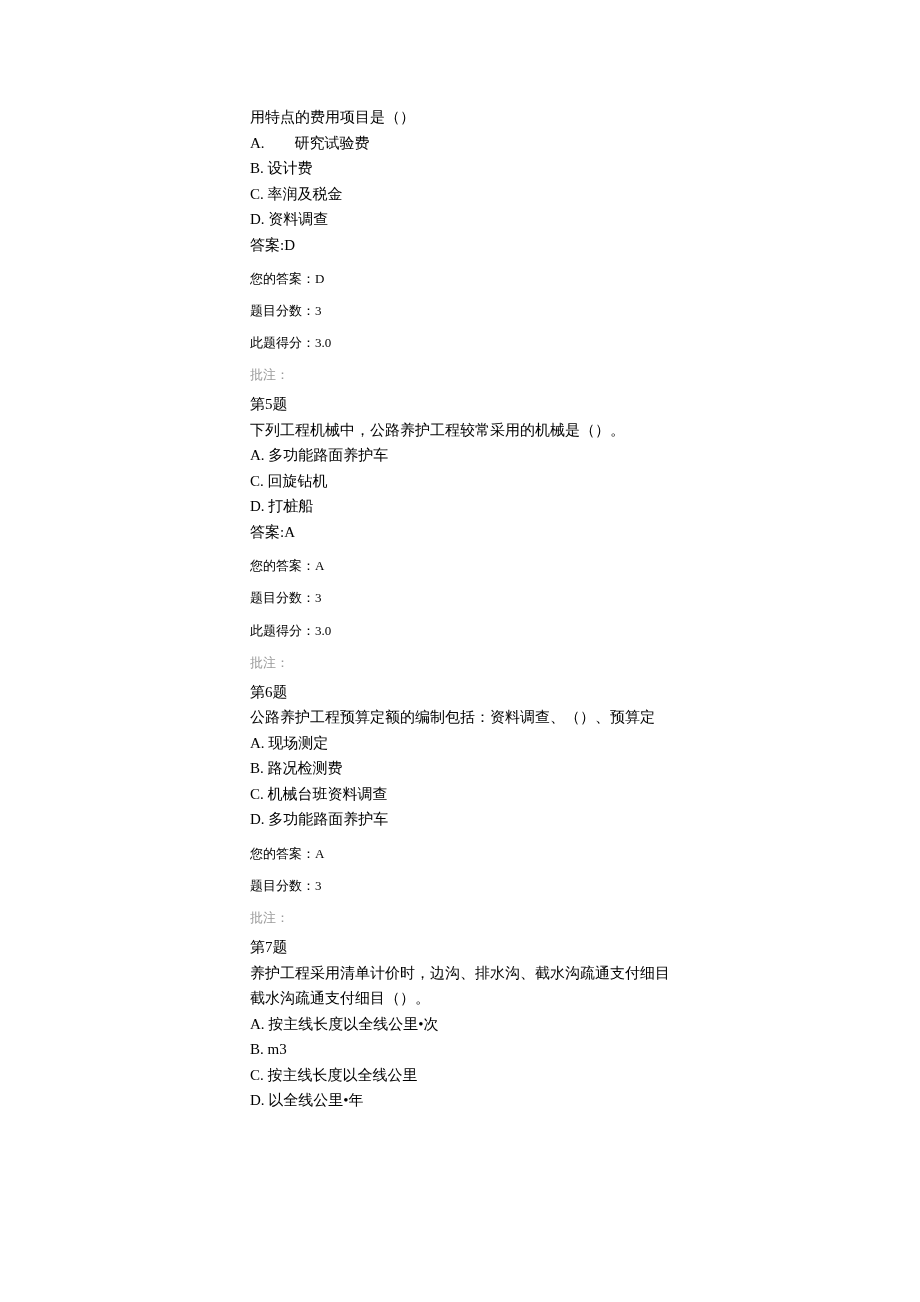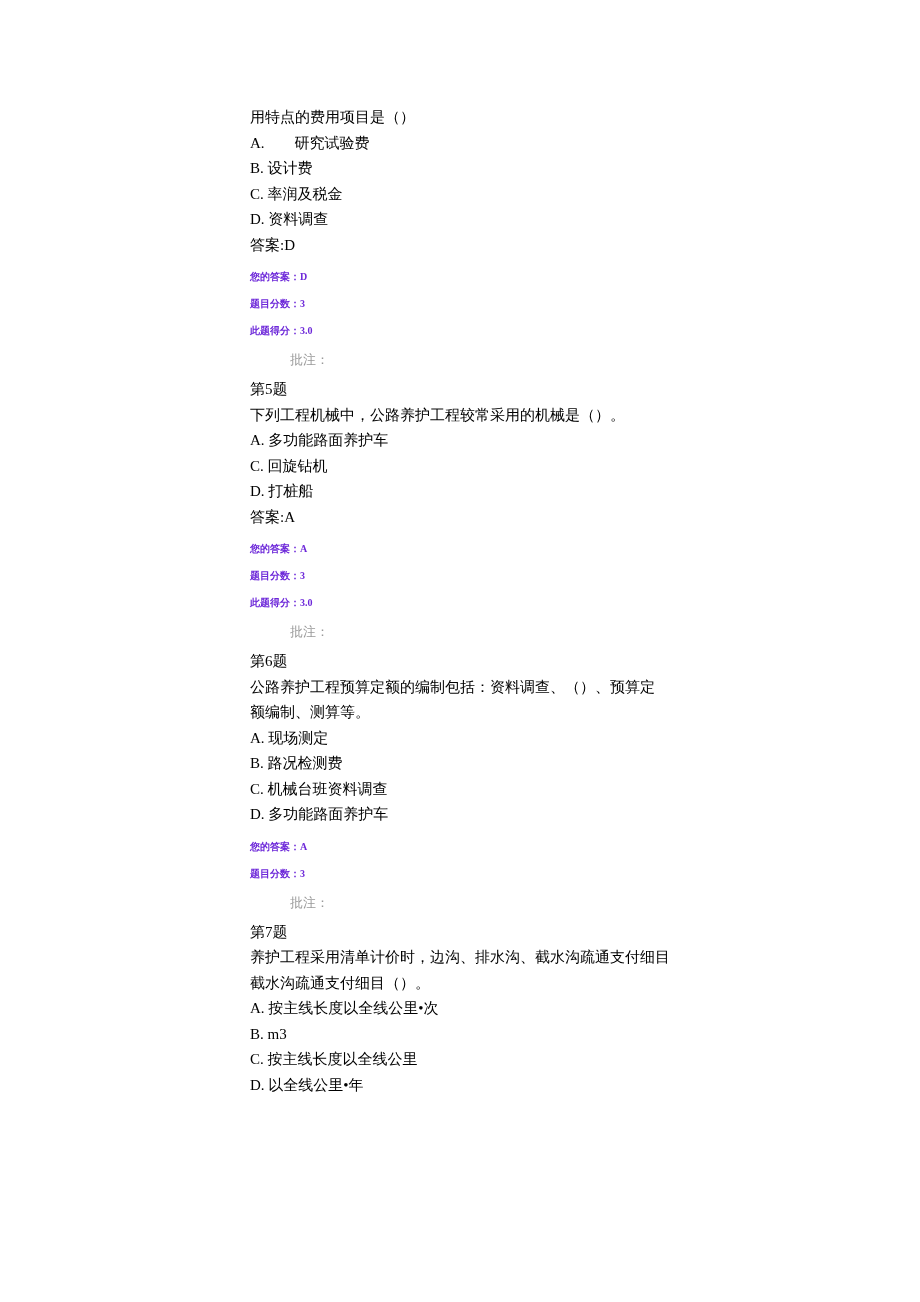--- a/index.html
+++ b/index.html
@@ -14,32 +14,30 @@
   .page {
     width: 920px;
     min-height: 1302px;
     padding: 105px 250px 60px 250px;
     box-sizing: border-box;
   }
   .line {
     margin: 0;
   }
   .meta {
-    color: #6d28d9;
-    font-size: 10px;
+    color: #000000;
+    font-size: 13px;
     margin-top: 10px;
     margin-bottom: 10px;
-    font-weight: bold;
   }
   .meta-tight {
     color: #999;
     font-size: 13px;
     margin-top: 6px;
     margin-bottom: 6px;
-    margin-left: 40px;
   }
   .q-block {
     margin-bottom: 2px;
   }
 </style>
 </head>
 <body>
 
 <div class="page">
 
@@ -65,21 +63,20 @@
     <p class="line">答案:A</p>
     <p class="meta">您的答案：A</p>
     <p class="meta">题目分数：3</p>
     <p class="meta">此题得分：3.0</p>
     <p class="meta-tight">批注：</p>
   </div>
 
   <div class="q-block">
     <p class="line">第6题</p>
     <p class="line">公路养护工程预算定额的编制包括：资料调查、（）、预算定</p>
-    <p class="line">额编制、测算等。</p>
     <p class="line">A. 现场测定</p>
     <p class="line">B. 路况检测费</p>
     <p class="line">C. 机械台班资料调查</p>
     <p class="line">D. 多功能路面养护车</p>
     <p class="meta">您的答案：A</p>
     <p class="meta">题目分数：3</p>
     <p class="meta-tight">批注：</p>
   </div>
 
   <div class="q-block">

